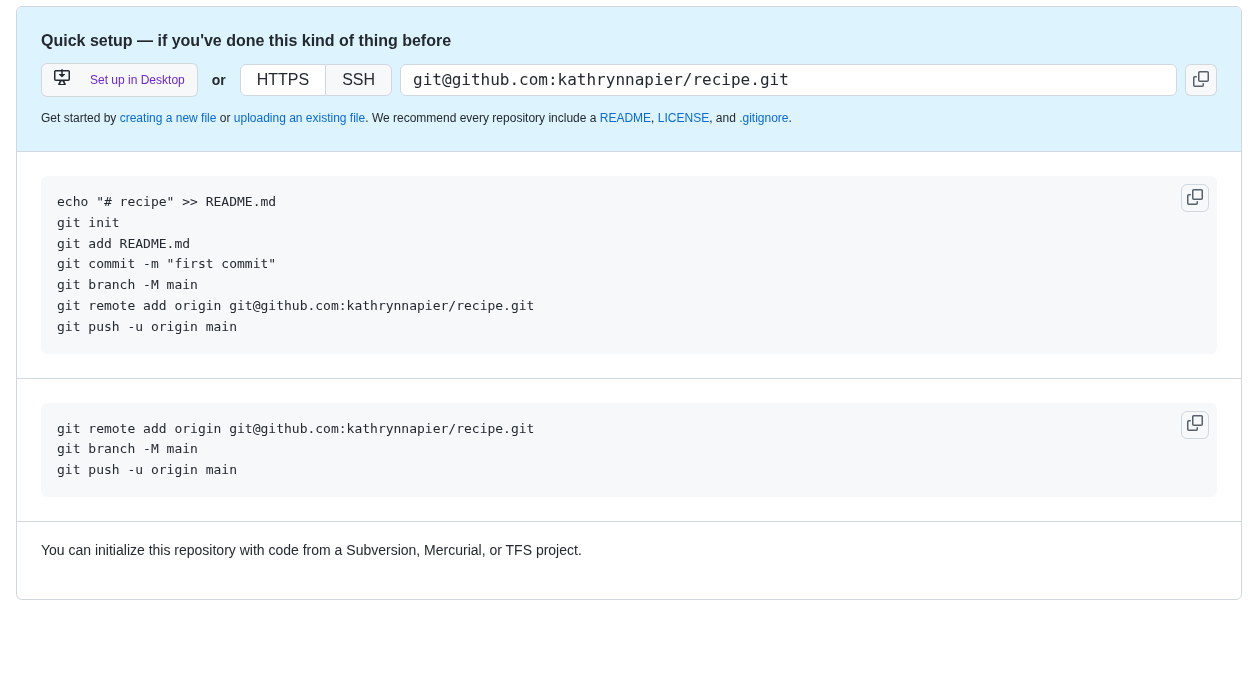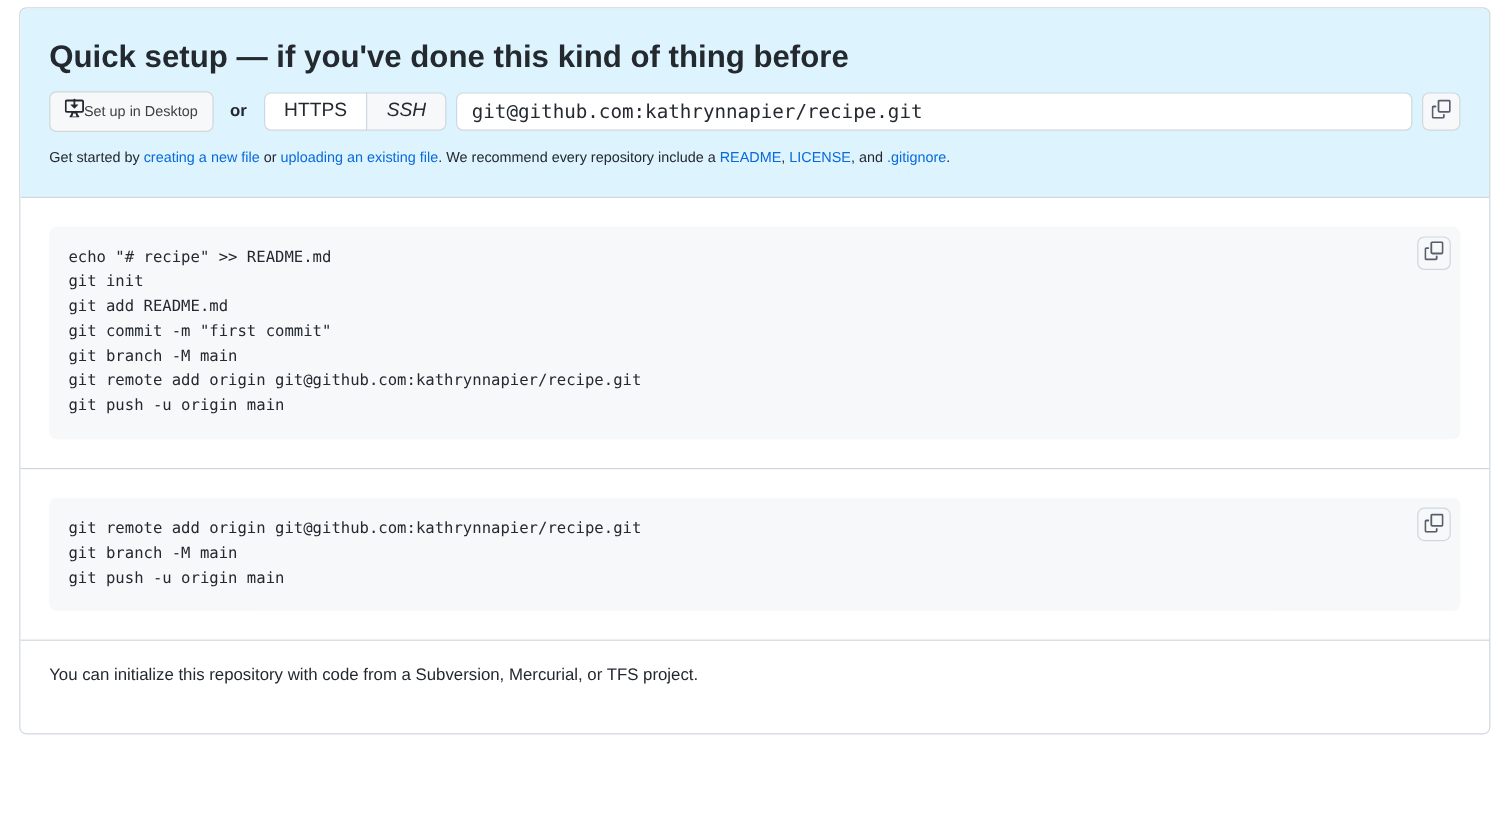--- a/index.html
+++ b/index.html
@@ -24,47 +24,47 @@
       padding: 24px;
       border-bottom: 1px solid #d0d7de;
     }
     .section:last-child {
       border-bottom: none;
     }
     .quick-setup {
       background-color: #ddf4ff;
     }
     h2 {
-      font-size: 26px;
+      font-size: 16px;
       font-weight: 600;
       line-height: 1.25;
       margin-bottom: 16px;
       color: #24292f;
     }
     .quick-setup h2 {
       margin-bottom: 12px;
     }
     .controls-row {
       display: flex;
       align-items: center;
       gap: 8px;
       margin-bottom: 12px;
     }
     .btn {
       display: inline-flex;
       align-items: center;
-      gap: 0;
+      gap: 20px;
       padding: 5px 12px;
       font-size: 12px;
       font-weight: 500;
       line-height: 20px;
       border: 1px solid rgba(27,31,36,0.15);
       border-radius: 6px;
       background-color: #f6f8fa;
-      color: #404040;
+      color: #6d28d9;
       cursor: pointer;
       white-space: nowrap;
     }
     .or-text {
       margin: 0 6px;
       font-weight: 600;
       font-size: 14px;
     }
     .btn-group {
       display: inline-flex;
@@ -83,21 +83,20 @@
       border-top-left-radius: 6px;
       border-bottom-left-radius: 6px;
     }
     .btn-group .btn-seg:last-child {
       border-top-right-radius: 6px;
       border-bottom-right-radius: 6px;
       margin-left: -1px;
     }
     .btn-group .btn-seg.active {
       background-color: #f6f8fa;
-      font-style: italic;
     }
     .url-input {
       flex: 1;
       padding: 5px 12px;
       font-size: 16px;
       line-height: 20px;
       font-family: ui-monospace, SFMono-Regular, "SF Mono", Menlo, Consolas, monospace;
       border: 1px solid #d0d7de;
       border-radius: 6px;
       background-color: #ffffff;

